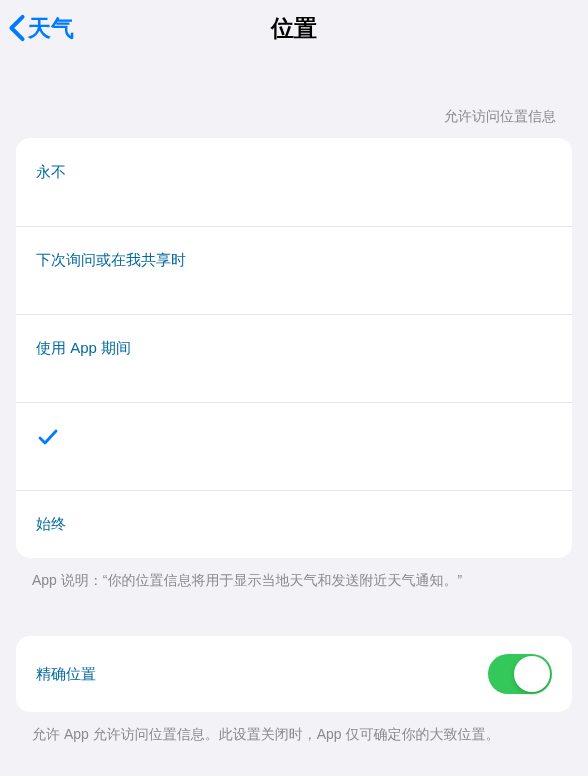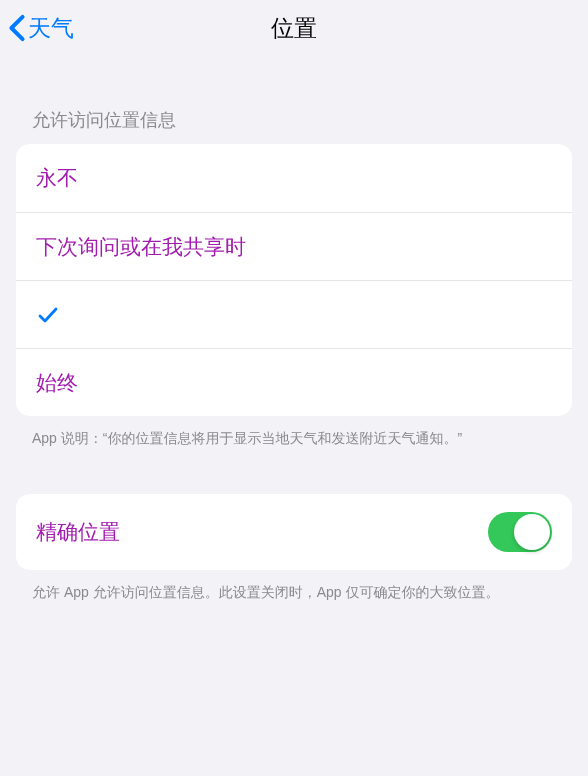--- a/index.html
+++ b/index.html
@@ -22,57 +22,60 @@
       position: relative;
       padding: 0 8px;
     }
     .back-button {
       display: flex;
       align-items: center;
       color: #007aff;
       font-size: 23px;
       cursor: pointer;
       gap: 2px;
+      font-weight: bold;
     }
     .back-chevron svg {
       width: 18px;
       height: 28px;
       display: block;
     }
     .nav-title {
       position: absolute;
       left: 50%;
       transform: translateX(-50%);
       font-size: 23px;
-      font-weight: 400;
+      font-weight: 700;
       color: #000;
     }
     .section-header {
-      font-size: 18px;
+      font-size: 14px;
       color: #8a8a8e;
       padding: 52px 32px 12px 32px;
+      text-align: right;
     }
     .group {
       background: #fff;
       margin: 0 16px;
       border-radius: 14px;
       overflow: hidden;
     }
     .cell {
       display: flex;
       align-items: center;
       justify-content: space-between;
       padding: 18px 20px;
-      font-size: 21px;
-      color: #a21caf;
+      font-size: 15px;
+      color: #0369a1;
       cursor: pointer;
       min-height: 68px;
     }
     .cell + .cell {
       border-top: 1px solid #e5e5e9;
+      margin-top: 20px;
     }
     .checkmark {
       color: #007aff;
     }
     .checkmark svg {
       width: 24px;
       height: 24px;
       display: block;
     }
     .section-footer {
@@ -122,20 +125,23 @@
 <div class="section-header">允许访问位置信息</div>
 
 <div class="group">
   <div class="cell">
     <span>永不</span>
   </div>
   <div class="cell">
     <span>下次询问或在我共享时</span>
   </div>
   <div class="cell">
+    <span>使用 App 期间</span>
+  </div>
+  <div class="cell">
     <span class="checkmark">
       <svg viewBox="0 0 24 24" fill="none" stroke="currentColor" stroke-width="2.8" stroke-linecap="round" stroke-linejoin="round">
         <polyline points="4,13 9,18 20,6"></polyline>
       </svg>
     </span>
   </div>
   <div class="cell">
     <span>始终</span>
   </div>
 </div>

